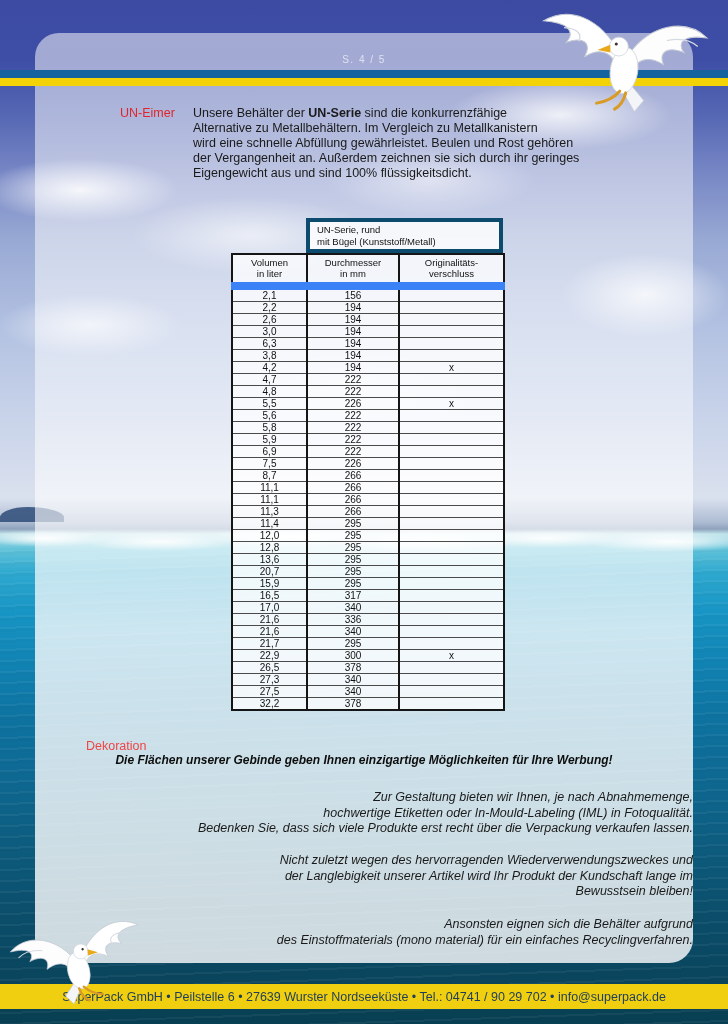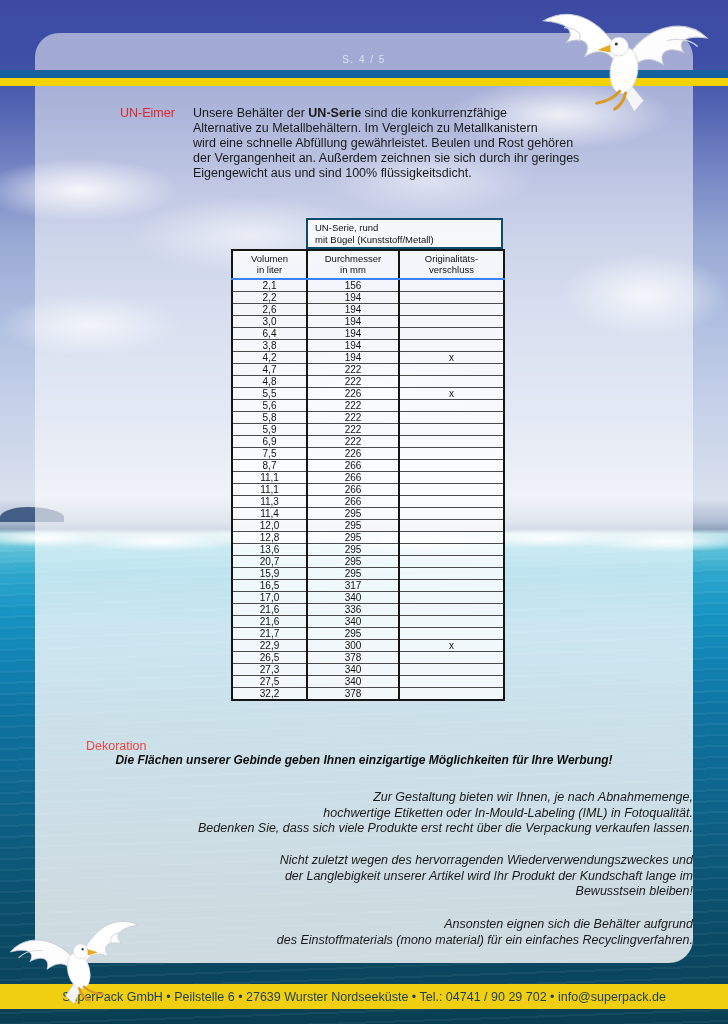--- a/index.html
+++ b/index.html
@@ -62,29 +62,29 @@
     font-size:10px;letter-spacing:1.5px;color:#dde2f2;
   }
   
   .intro{position:absolute;left:120px;top:106px;display:flex;z-index:5;}
   .intro-label{width:73px;font-size:12.5px;line-height:15px;color:#e0262c;flex:0 0 auto;}
   .intro-text{width:495px;font-size:12.5px;line-height:15px;white-space:pre-line;color:#1a1a1a;}
   .intro-text b{font-weight:bold;}
   
   .table-wrap{position:absolute;left:231px;top:218px;width:272px;z-index:5;}
   .tbl-title{
-    box-sizing:border-box;margin-left:75px;width:197px;border:2px solid #0c4a6e;
+    box-sizing:border-box;margin-left:75px;width:197px;border:4px solid #0c4a6e;
     background:rgba(255,255,255,.82);font-size:9.5px;line-height:11.5px;
     padding:2px 4px 2px 7px;white-space:pre-line;color:#111;
   }
   table.tbl{border-collapse:collapse;table-layout:fixed;width:272px;
     background:rgba(255,255,255,.74);border:2px solid #151515;}
   .tbl th{
     font-weight:normal;font-size:9.5px;line-height:11px;padding:2px 0 3px;
-    border-bottom:2px solid #3b82f6;white-space:pre-line;text-align:center;color:#111;
+    border-bottom:8px solid #3b82f6;white-space:pre-line;text-align:center;color:#111;
   }
   .tbl td{
     height:11px;font-size:10px;line-height:11px;text-align:center;
     padding:0;border-top:1px solid #4a4a4a;color:#111;
   }
   .tbl th+th,.tbl td+td{border-left:2px solid #151515;}
   
   .deko-label{position:absolute;left:86px;top:739px;font-size:12.5px;color:#ef4444;z-index:5;}
   .deko-headline{
     position:absolute;left:35px;top:753px;width:658px;text-align:center;z-index:5;
@@ -185,21 +185,21 @@
           <td>2,6</td>
           <td>194</td>
           <td></td>
         </tr>
         <tr>
           <td>3,0</td>
           <td>194</td>
           <td></td>
         </tr>
         <tr>
-          <td>6,4</td>
+          <td>6,3</td>
           <td>194</td>
           <td></td>
         </tr>
         <tr>
           <td>3,8</td>
           <td>194</td>
           <td></td>
         </tr>
         <tr>
           <td>4,2</td>

